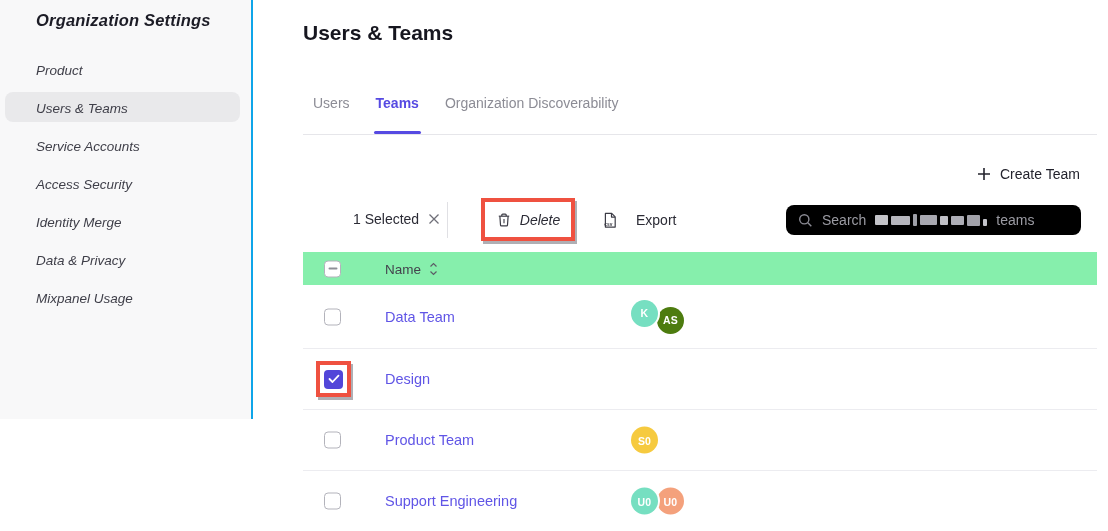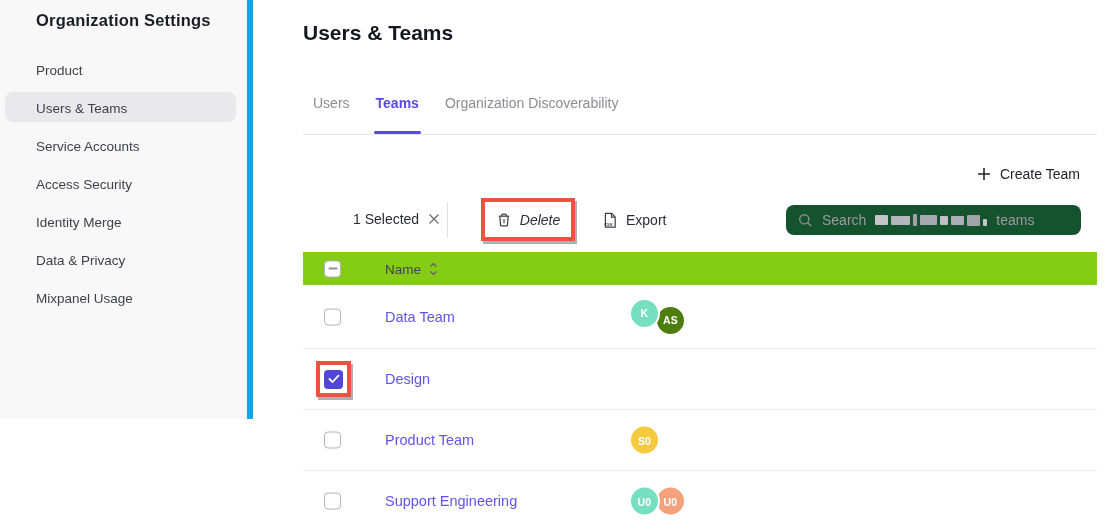--- a/index.html
+++ b/index.html
@@ -4,21 +4,21 @@
 <style>
   * { margin:0; padding:0; box-sizing:border-box; }
   html,body { width:1108px; height:531px; }
   body {
     position:relative; background:#ffffff; overflow:hidden;
     font-family:"Liberation Sans", sans-serif; color:#2b2b35;
   }
 
   
   .sidebar { position:absolute; left:0; top:0; width:253px; height:419px;
-             background:#f8f8f9; border-right:6px solid #0ea5e9; }
+             background:#f8f8f9; border-right:2px solid #0ea5e9;font-style:italic; }
   .sidebar-title { position:absolute; left:36px; top:11px; font-size:16.5px;
                    font-weight:700; color:#1c1c26; letter-spacing:.2px; }
   .sidebar-nav { position:absolute; left:0; top:51px; right:0; list-style:none; }
   .side-item { position:relative; height:38px; display:flex; align-items:center;
                font-size:13.5px; color:#3f3f49; cursor:pointer; }
   .side-item > span { position:relative; z-index:1; margin-left:36px; }
   .side-item.active::before { content:''; position:absolute; left:5px; right:11px;
                top:3px; bottom:5px; background:#e9e9eb; border-radius:8px; }
 
   
@@ -46,33 +46,33 @@
           height:36px; background:#e0e0e4; }
 
   .delete-annotation { position:absolute; left:481px; top:198px; width:94px;
           height:43px; border:4px solid #ef5140; background:#ffffff;
           box-shadow:2px 3px 0 rgba(110,110,118,.55);
           display:flex; align-items:center; justify-content:center;font-style:italic; }
   .delete-btn { display:flex; align-items:center; gap:8px; font-size:14px;
           color:#2b2b35; cursor:pointer; }
 
   .export-btn { position:absolute; left:600px; top:205px; height:30px;
-          display:flex; align-items:center; gap:7px; font-size:14px;
+          display:flex; align-items:center; gap:17px; font-size:14px;
           color:#2b2b35; cursor:pointer; }
 
   .search { position:absolute; left:786px; top:205px; width:295px; height:30px;
-          background:#14532d; border-radius:8px; display:flex;
+          background:#000000; border-radius:8px; display:flex;
           align-items:center; gap:9px; padding:0 12px; font-size:14px;
           color:#9b9ba3; cursor:text; }
   .redact { display:inline-flex; align-items:center; gap:3px; }
   .redact i { display:block; border-radius:1px; }
 
   
   .table-header { position:absolute; left:303px; top:252px; width:794px;
-          height:33px; background:#84cc16; }
+          height:33px; background:#86efac; }
   .cbx { position:absolute; left:21px; top:50%; transform:translateY(-50%);
           width:17px; height:17px; border:1.5px solid #b3b3bb; border-radius:4px;
           background:#fff; cursor:pointer; }
   .cbx .dash { position:absolute; left:50%; top:50%; transform:translate(-50%,-50%);
           width:9px; height:1.8px; background:#8f8f98; border-radius:1px; }
   .col-name { position:absolute; left:82px; top:50%; transform:translateY(-50%);
           font-size:13.5px; color:#43434d; display:flex; align-items:center;
           gap:8px; cursor:pointer; }
 
   .rows { position:absolute; left:303px; top:285px; width:794px; }

